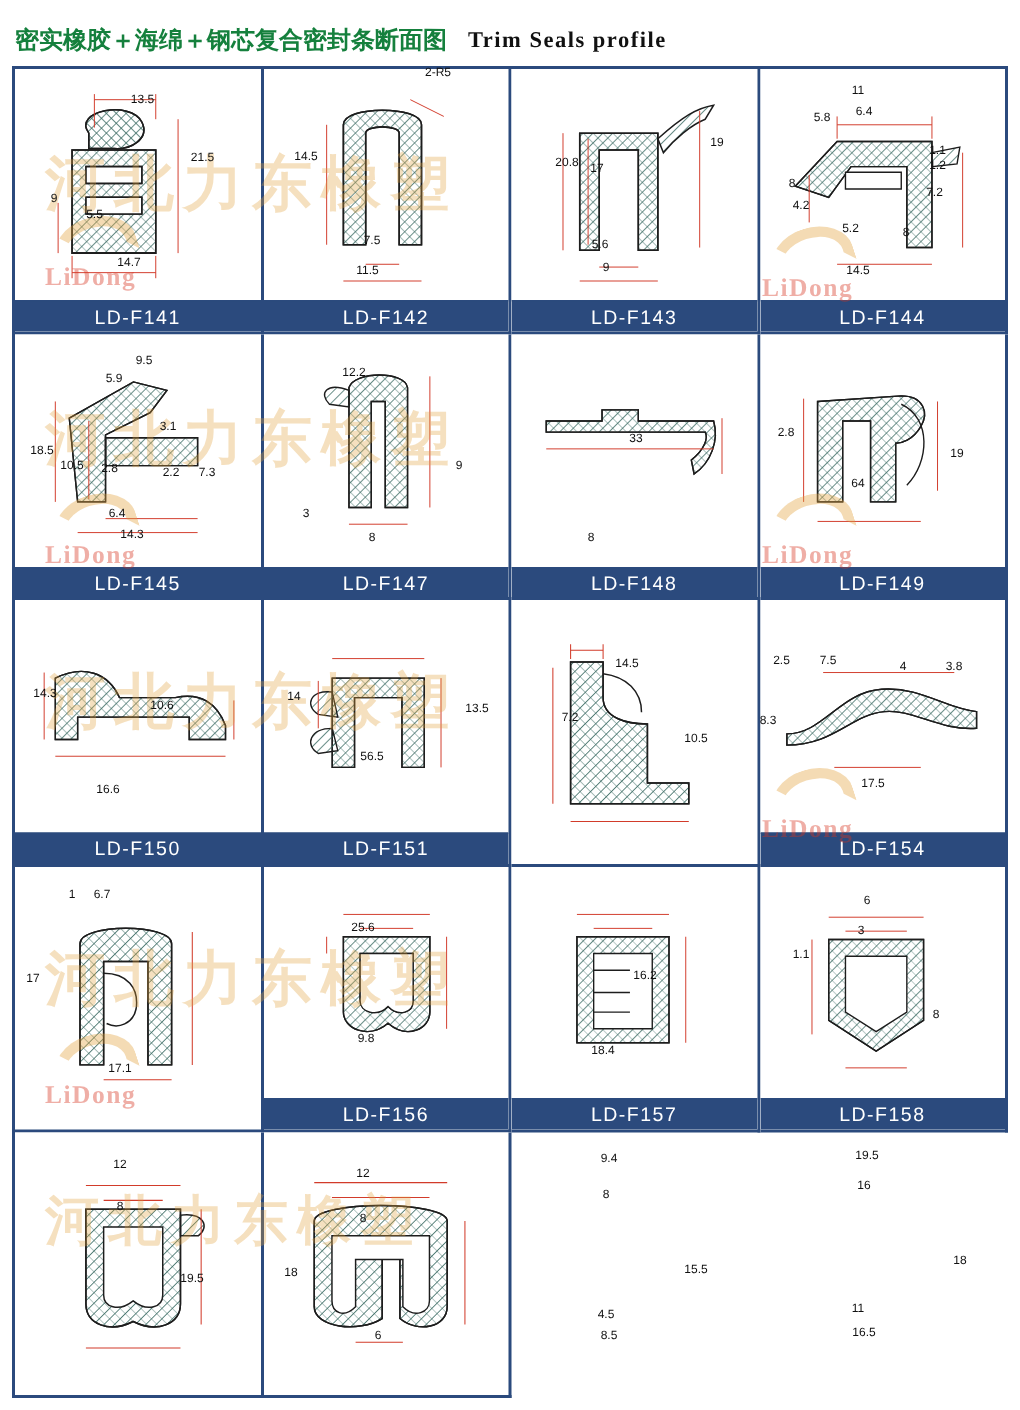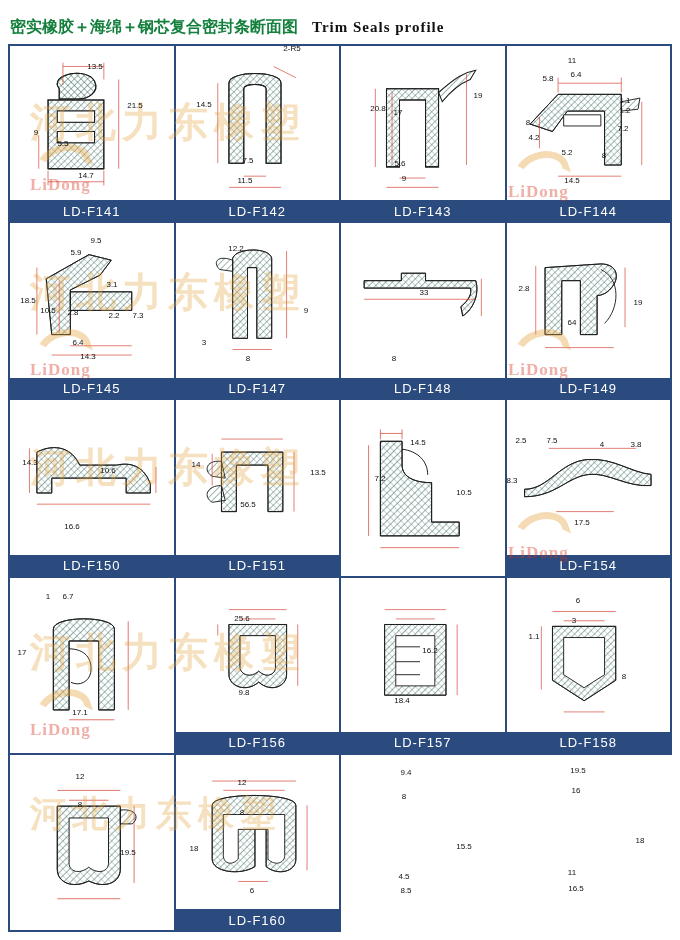--- a/index.html
+++ b/index.html
@@ -471,21 +471,20 @@
             <path d="M46 64 L112 64 L112 108 C112 116 102 120 94 112 L94 80 L62 80 L62 112 C54 120 46 116 46 108 Z" fill="#fff"></path>
           </g>
           <g stroke="#d23b2a" stroke-width="0.7" fill="none">
             <line x1="34" y1="28" x2="124" y2="28"></line>
             <line x1="46" y1="38" x2="112" y2="38"></line>
             <line x1="136" y1="54" x2="136" y2="124"></line>
             <line x1="62" y1="136" x2="94" y2="136"></line>
           </g>
         </svg>
       </div>
-      <div class="label">LD-F160</div>
     </div>
 
   </div>
 
   <div id="dim-layer" style="position:absolute;left:0;top:0;width:680px;height:940px;pointer-events:none;z-index:6;">
       <span style="position: absolute; left: 95px; top: 66px; font-family: &quot;Liberation Sans&quot;, sans-serif; font-size: 8px; color: rgb(17, 17, 17); transform: translate(-50%, -50%); white-space: nowrap;">13.5</span>
       <span style="position: absolute; left: 135px; top: 105px; font-family: &quot;Liberation Sans&quot;, sans-serif; font-size: 8px; color: rgb(17, 17, 17); transform: translate(-50%, -50%); white-space: nowrap;">21.5</span>
       <span style="position: absolute; left: 36px; top: 132px; font-family: &quot;Liberation Sans&quot;, sans-serif; font-size: 8px; color: rgb(17, 17, 17); transform: translate(-50%, -50%); white-space: nowrap;">9</span>
       <span style="position: absolute; left: 63px; top: 143px; font-family: &quot;Liberation Sans&quot;, sans-serif; font-size: 8px; color: rgb(17, 17, 17); transform: translate(-50%, -50%); white-space: nowrap;">5.5</span>
       <span style="position: absolute; left: 86px; top: 175px; font-family: &quot;Liberation Sans&quot;, sans-serif; font-size: 8px; color: rgb(17, 17, 17); transform: translate(-50%, -50%); white-space: nowrap;">14.7</span>

